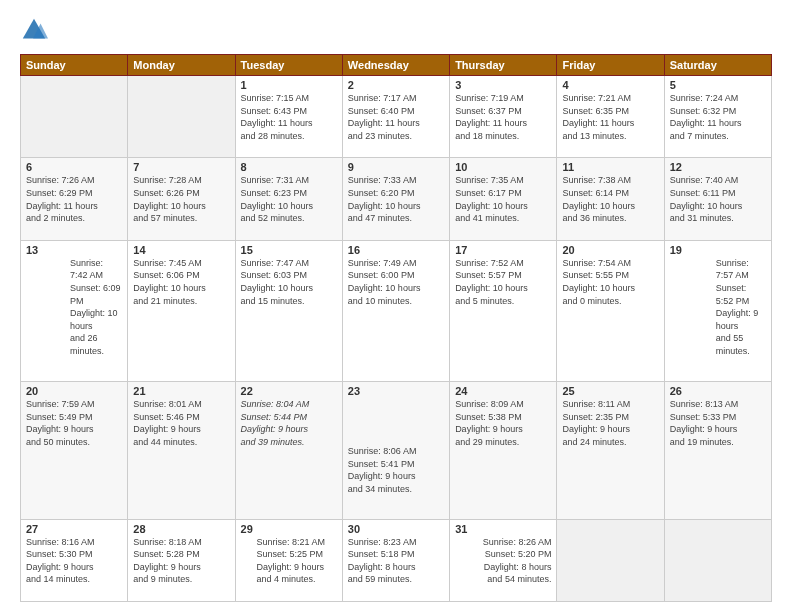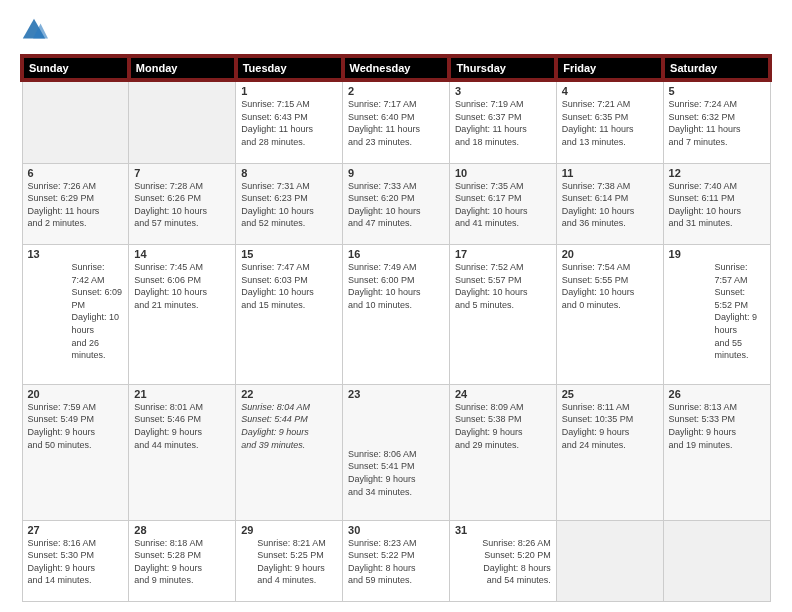--- a/index.html
+++ b/index.html
@@ -61,27 +61,27 @@
       color: #555;
     }
     .calendar {
       flex: 1;
       border: 1px solid #ccc;
       border-collapse: collapse;
       width: 100%;
       table-layout: fixed;
     }
     .calendar th {
-      background: #000000;
+      background: #a16207;
       color: #fff;
       font-size: 11px;
       font-weight: bold;
       padding: 4px 5px;
       text-align: left;
-      border: 4px solid #7f1d1d;
+      border: 1px solid #7f1d1d;
     }
     .calendar td {
       border: 1px solid #ccc;
       vertical-align: top;
       padding: 3px 5px;
       font-size: 9.5px;
       color: #333;
       background: #fff;
     }
     .calendar tr:nth-child(even) td {
@@ -315,21 +315,21 @@
           <td>
             <span class="day-num">24</span>
             <div class="day-info" style="white-space: pre-line;">Sunrise: 8:09 AM
 Sunset: 5:38 PM
 Daylight: 9 hours
 and 29 minutes.</div>
           </td>
           <td>
             <span class="day-num">25</span>
             <div class="day-info" style="white-space: pre-line;">Sunrise: 8:11 AM
-Sunset: 10:35 PM
+Sunset: 2:35 PM
 Daylight: 9 hours
 and 24 minutes.</div>
           </td>
           <td>
             <span class="day-num">26</span>
             <div class="day-info" style="white-space: pre-line;">Sunrise: 8:13 AM
 Sunset: 5:33 PM
 Daylight: 9 hours
 and 19 minutes.</div>
           </td>
@@ -352,21 +352,21 @@
           <td>
             <span class="day-num">29</span>
             <div class="day-info" style="white-space: pre-line; margin-left: 16px;">Sunrise: 8:21 AM
 Sunset: 5:25 PM
 Daylight: 9 hours
 and 4 minutes.</div>
           </td>
           <td>
             <span class="day-num">30</span>
             <div class="day-info" style="white-space: pre-line;">Sunrise: 8:23 AM
-Sunset: 5:22 PM
+Sunset: 5:18 PM
 Daylight: 8 hours
 and 59 minutes.</div>
           </td>
           <td>
             <span class="day-num">31</span>
             <div class="day-info" style="white-space: pre-line; text-align: right;">Sunrise: 8:26 AM
 Sunset: 5:20 PM
 Daylight: 8 hours
 and 54 minutes.</div>
           </td>

